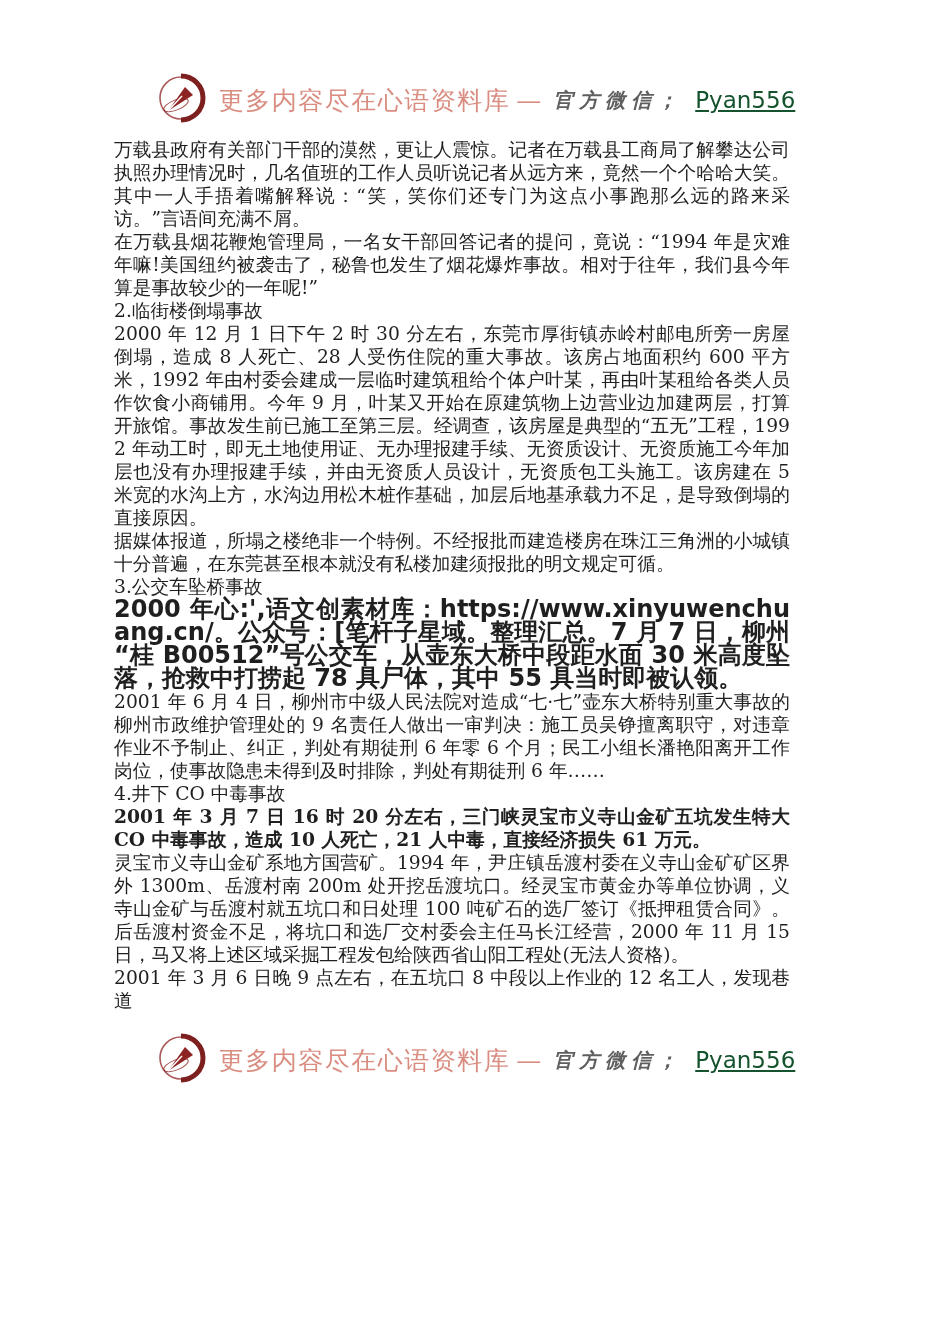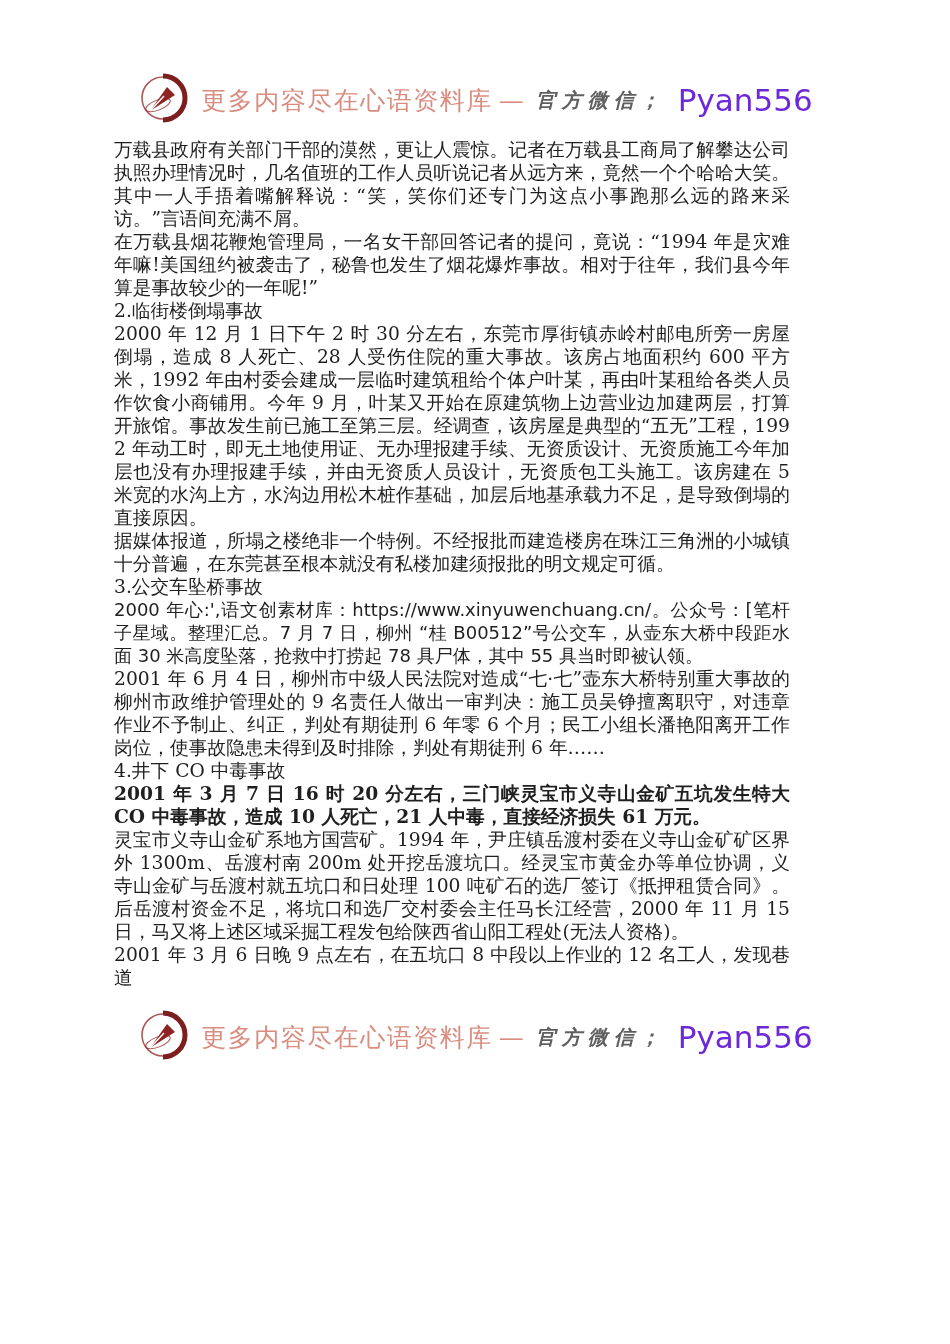--- a/index.html
+++ b/index.html
@@ -43,44 +43,45 @@
   .wm-wechat-label {
     font-size: 20px;
     color: #5f5f5f;
     font-style: italic;
     font-weight: 600;
     letter-spacing: 6px;
     white-space: nowrap;
   }
   .wm-id {
     font-family: "DejaVu Sans", "Liberation Sans", sans-serif;
-    font-size: 31px;
-    color: #6d28d9;
+    font-size: 23px;
+    color: #14532d;
     font-weight: 400;
     white-space: nowrap;
+    text-decoration: underline;
   }
   .logo { flex: 0 0 auto; }
   .doc {
     width: 676px;
     margin-left: 114px;
     margin-top: 10px;
     font-size: 18.7px;
     line-height: 23px;
   }
   .doc p {
     margin: 0;
     text-align: justify;
     text-justify: inter-character;
     word-break: break-all;
   }
   .doc p.heading { text-align: left; }
   .sans-bold {
     font-family: "DejaVu Sans", "Liberation Sans", sans-serif;
-    font-weight: 400;
-    font-size: 18px;
+    font-weight: 700;
+    font-size: 24px;
   }
   .serif-bold { font-weight: 700; }
 </style>
 </head>
 <body>
 
 <div class="page">
 
   <div class="watermark watermark-top">
     <span class="logo">

